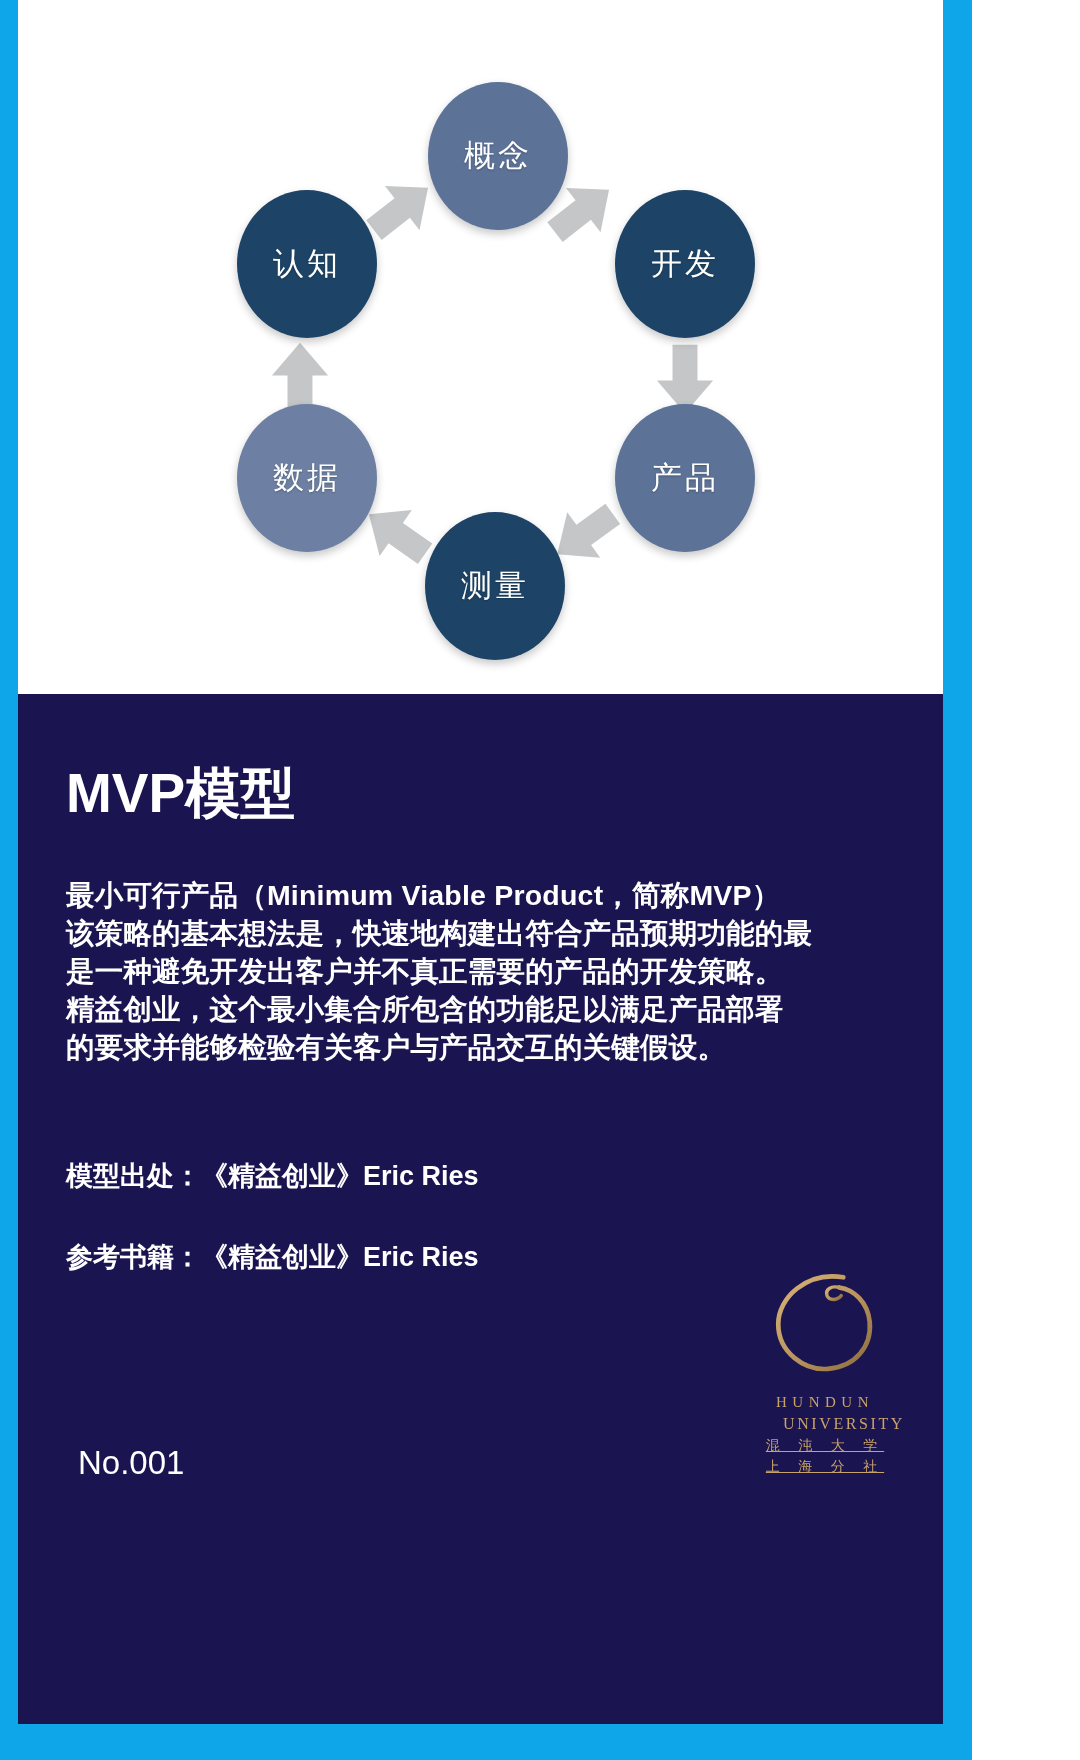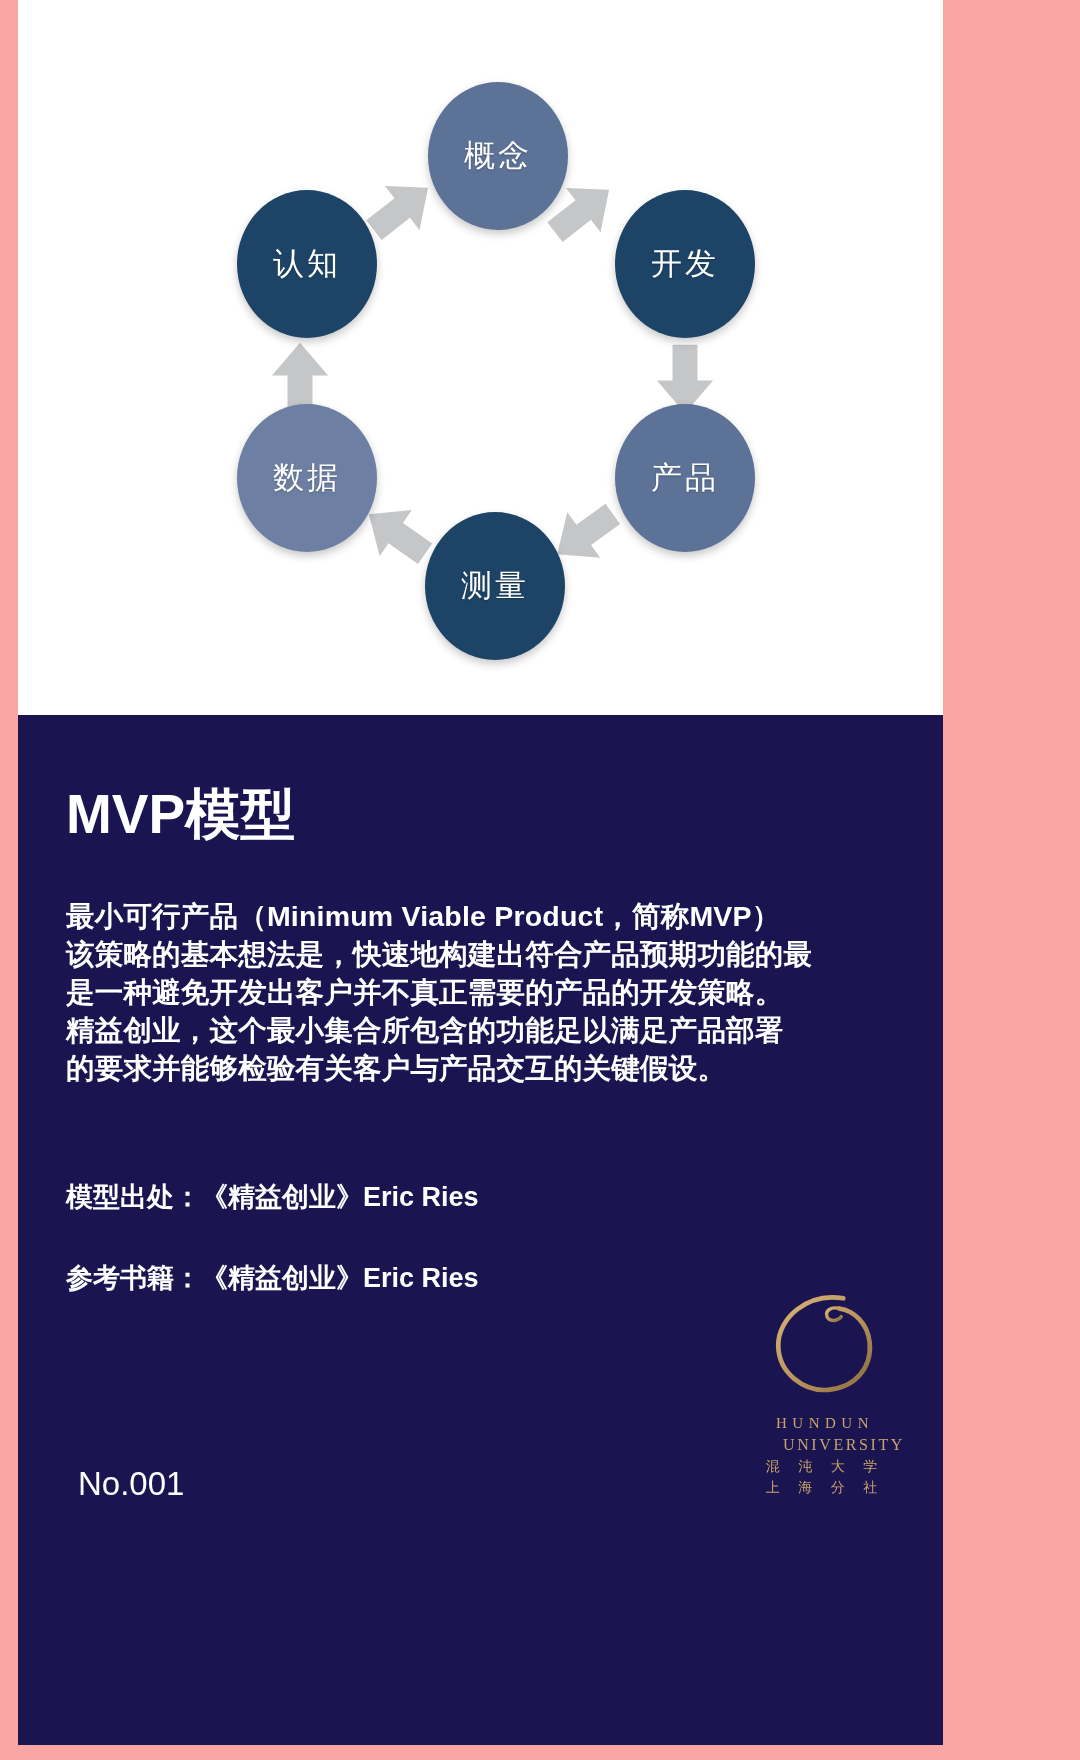--- a/index.html
+++ b/index.html
@@ -9,23 +9,23 @@
   }
   body {
     width: 1080px;
     height: 1760px;
     font-family: "Liberation Sans", "DejaVu Sans", sans-serif;
     overflow: hidden;
     position: relative;
   }
   .page {
     position: relative;
-    width: 1080px;
+    width: 972px;
     height: 1760px;
-    background: #fca5a5;
+    background: #0ea5e9;
     box-sizing: border-box;
   }
 
   
   .diagram-panel {
     position: absolute;
     left: 18px;
     top: 0px;
     width: 925px;
     height: 793px;
@@ -70,21 +70,21 @@
   .a-gainian-kaifa  { left: 525px; top: 172px; }
   .a-kaifa-chanpin  { left: 628px; top: 340px; }
   .a-chanpin-celiang{ left: 528px; top: 495px; }
   .a-celiang-shuju  { left: 340px; top: 495px; }
   .a-shuju-renzhi   { left: 243px; top: 338px; }
 
   
   .content-panel {
     position: absolute;
     left: 18px;
-    top: 715px;
+    top: 694px;
     width: 925px;
     height: 1030px;
     background: #1a1450;
     color: #ffffff;
     overflow: hidden;
   }
   .title {
     position: absolute;
     left: 48px;
     top: 72px;
@@ -161,20 +161,21 @@
     font-family: "Liberation Serif", "DejaVu Serif", serif;
     line-height: 22px;
     text-align: right;
   }
   .logo-cn1, .logo-cn2 {
     font-size: 14px;
     letter-spacing: 7px;
     color: #c8a36a;
     font-family: "DejaVu Sans", "Liberation Sans", sans-serif;
     line-height: 21px;
+    text-decoration: underline;
   }
 </style>
 </head>
 <body>
 
 <div class="page">
 
   <div class="diagram-panel">
     <div class="diagram-stage">
 

